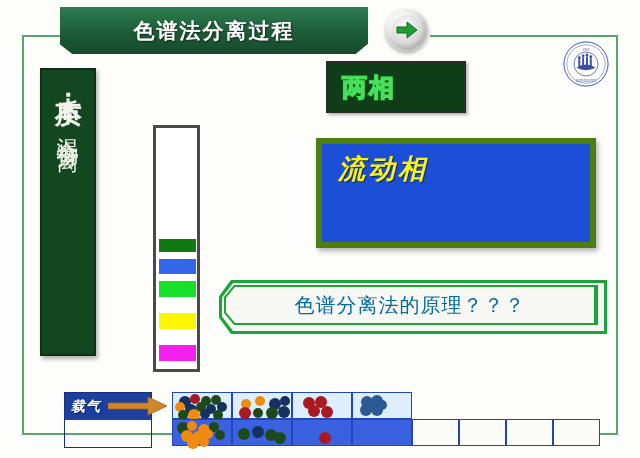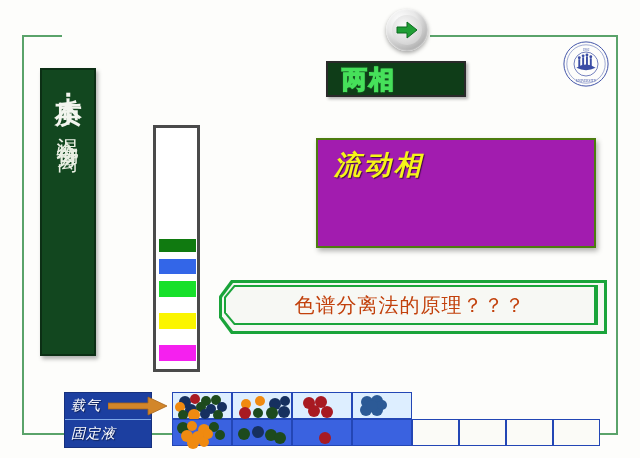--- a/index.html
+++ b/index.html
@@ -148,21 +148,21 @@
   .band {
     position: absolute;
     left: 3px;
     width: 37px;
   }
 
   
   .twophase-box {
     position: absolute;
     left: 326px; top: 61px;
-    width: 140px; height: 36px;
+    width: 140px; height: 52px;
     background: #0f3d18;
     border: 2px solid #2a2a2a;
     box-shadow: 2px 2px 3px rgba(0,0,0,0.3);
     display: flex;
     align-items: center;
     justify-content: flex-start;
     padding-left: 14px;
     box-sizing: border-box;
   }
   .twophase-text {
@@ -173,22 +173,22 @@
     color: #0f3d18;
     -webkit-text-stroke: 1.4px #46e05a;
     text-shadow: 0 0 2px #46e05a;
   }
 
   
   .phase-box {
     position: absolute;
     left: 316px; top: 138px;
     width: 280px; height: 110px;
-    background: #a21caf;
-    border: 2px solid #4d7c0f;
+    background: #1d4ed8;
+    border: 6px solid #4d7c0f;
     box-shadow: 2px 3px 5px rgba(0,0,0,0.3);
     box-sizing: border-box;
     padding: 7px 12px 0 16px;
   }
   .phase-row {
     display: flex;
     align-items: baseline;
     height: 48px;
   }
   .phase-cn {
@@ -246,21 +246,21 @@
     width: 368px; height: 36px;
     background: #f7f8f4;
     clip-path: polygon(9px 0, 100% 0, 100% 100%, 9px 100%, 0 70%, 0 30%);
     display: flex;
     align-items: center;
     justify-content: center;
   }
   .q-text {
     font-family: "DejaVu Serif", "Liberation Serif", serif;
     font-size: 20px;
-    color: #c2410c;
+    color: #0369a1;
     letter-spacing: 1px;
   }
 
   
   .legend-box {
     position: absolute;
     left: 64px; top: 392px;
     width: 86px; height: 54px;
     border: 1px solid #16307e;
   }
@@ -273,21 +273,21 @@
     border-bottom: 1px solid #7fa9e8;
     display: flex;
     align-items: center;
     padding-left: 6px;
   }
   .legend-row:last-child { border-bottom: none; }
   .legend-text {
     color: #ffffff;
     font-family: "DejaVu Serif", "Liberation Serif", serif;
     font-size: 14px;
-    font-weight: normal;
+    font-weight: bold;
     font-style: italic;
     letter-spacing: 1px;
     text-shadow: 1px 1px 1px rgba(0,0,0,.5);
   }
 
   .arrow-wrap {
     position: absolute;
     left: 108px; top: 396px;
     width: 60px; height: 20px;
   }
@@ -319,20 +319,23 @@
 <body>
 
 <div id="slide">
 
   <div class="frame-left"></div>
   <div class="frame-right"></div>
   <div class="frame-top-left"></div>
   <div class="frame-top-right"></div>
   <div class="frame-bottom"></div>
 
+  <div class="title-banner">
+    <div class="title-banner-text">色谱法分离过程</div>
+  </div>
 
   <div class="next-btn">
     <div class="next-btn-inner">
       <svg width="22" height="20" viewBox="0 0 22 20">
         <path d="M1 7 L11 7 L11 2 L21 10 L11 18 L11 13 L1 13 Z" fill="#1f9e35" stroke="#0d6b20" stroke-width="1"></path>
       </svg>
     </div>
   </div>
 
   <svg class="seal" viewBox="0 0 100 100">
@@ -382,23 +385,20 @@
     <div class="q-inner"></div>
     <div class="q-face">
       <span class="q-text">色谱分离法的原理？？？</span>
     </div>
   </div>
 
   <div class="legend-box">
     <div class="legend-row">
       <span class="legend-text">载气</span>
     </div>
-    <div class="legend-row">
-      <span class="legend-text">固定液</span>
-    </div>
   </div>
 
   <svg class="arrow-wrap" viewBox="0 0 60 20">
     <path d="M0 7 L40 7 L40 1 L59 10 L40 19 L40 13 L0 13 Z" fill="#d2862a" stroke="#a8651a" stroke-width="0.8"></path>
   </svg>
 
   <div class="chrom-grid" id="chrom-grid">
       <div class="cell top" style="left: 0px; top: 0px; width: 60px; height: 27px; background: rgb(221, 238, 255);">
         <div class="dot" style="left: 6px; top: 3px; width: 12px; height: 12px; background: rgb(22, 48, 95);"></div>
         <div class="dot" style="left: 17px; top: 1px; width: 10px; height: 10px; background: rgb(168, 26, 34);"></div>

